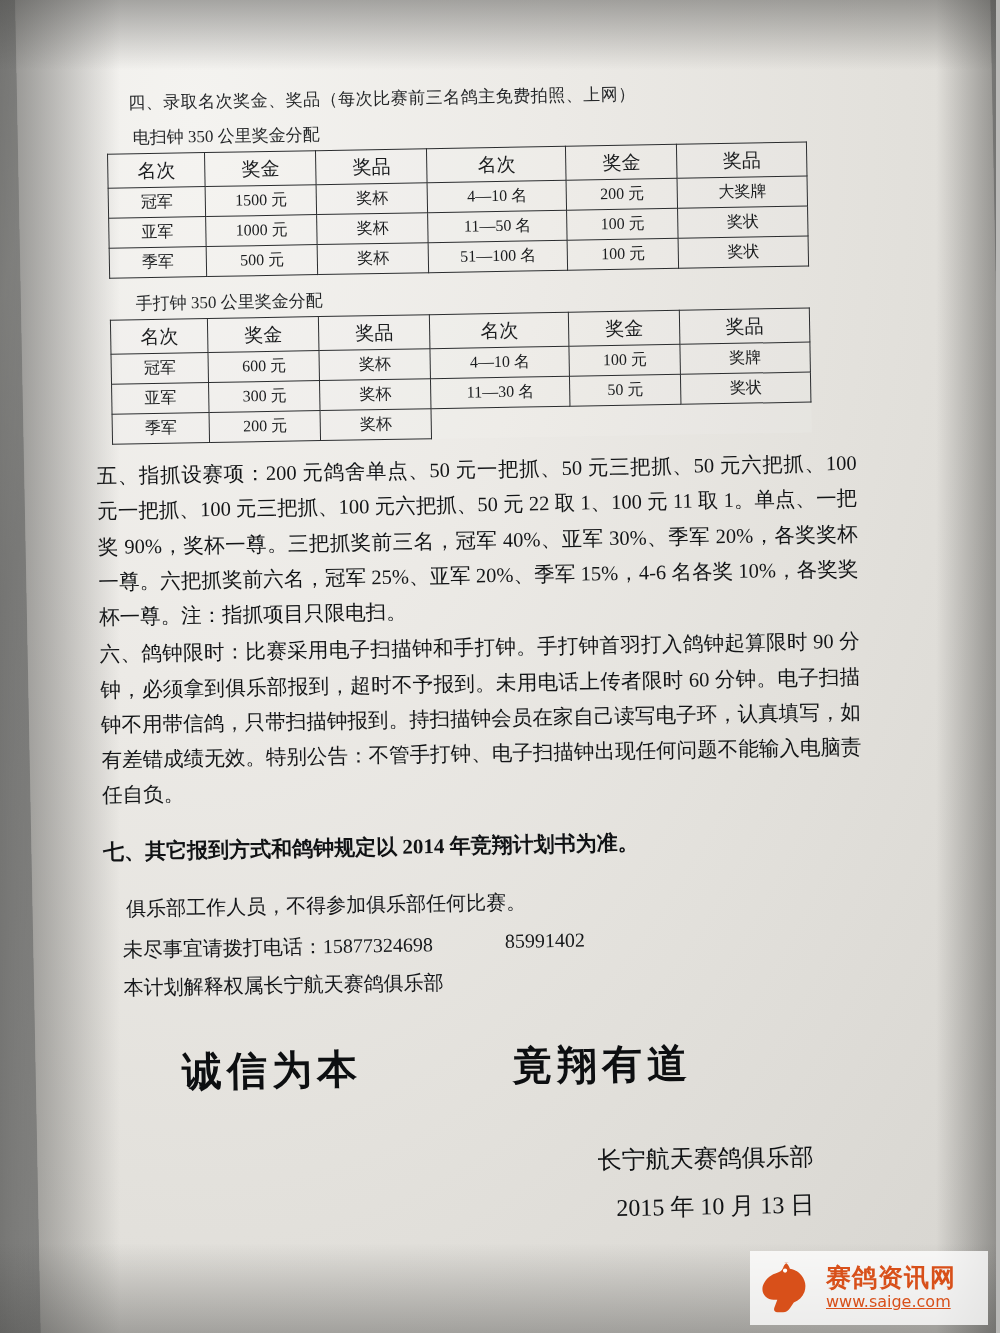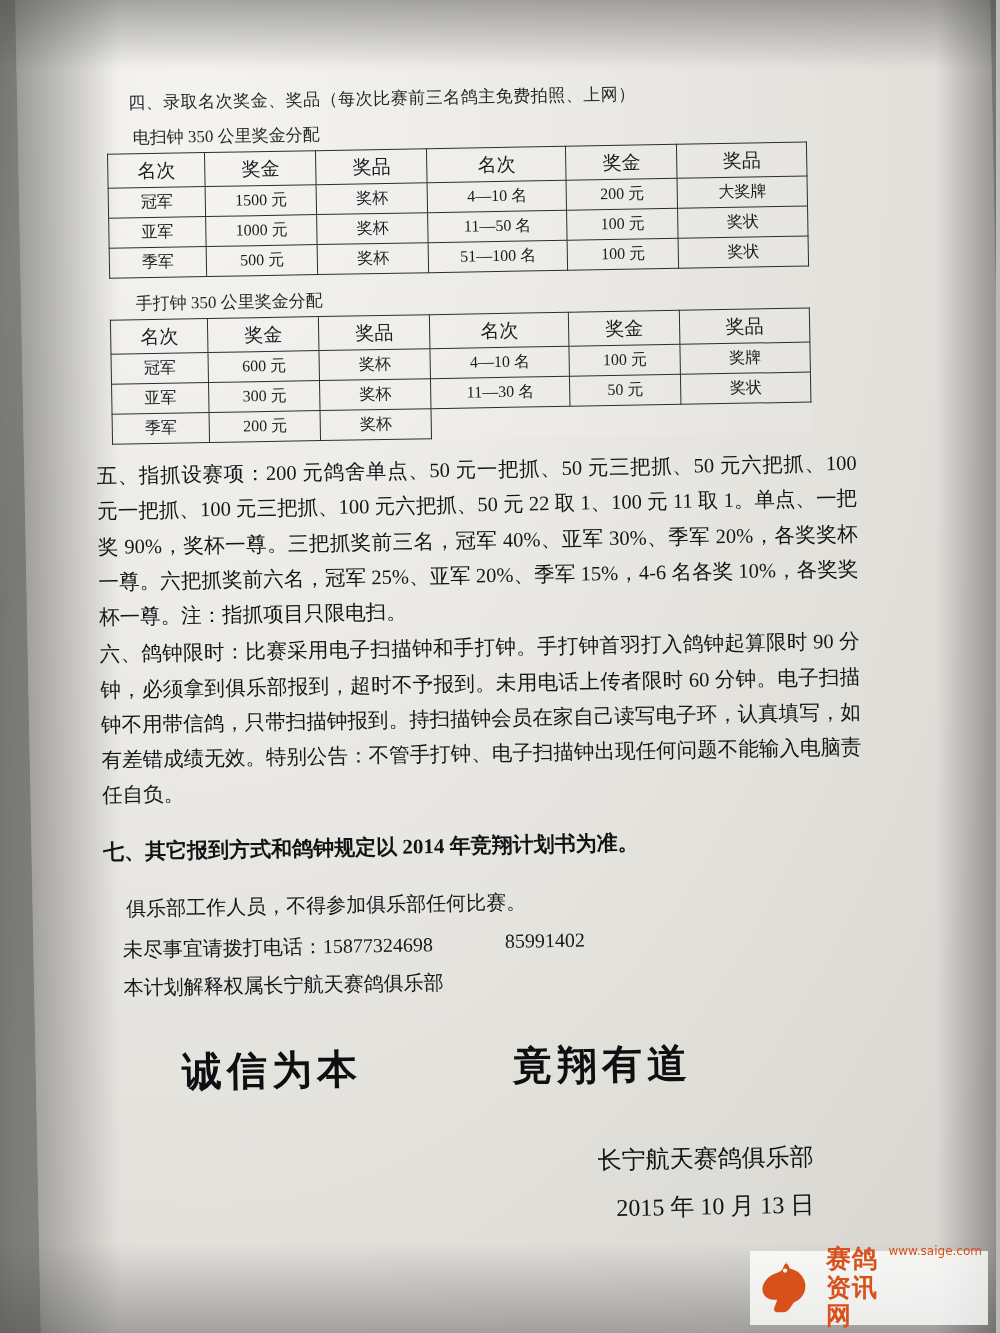--- a/index.html
+++ b/index.html
@@ -166,35 +166,36 @@
     padding: 0 6px;
     box-sizing: border-box;
   }
   #wm .bird {
     width: 62px; height: 62px;
     flex: 0 0 62px;
     position: relative;
   }
   #wm .wmtext {
     display: flex;
-    flex-direction: row;
+    flex-direction: column;
     justify-content: flex-end;
     line-height: 1.15;
   }
   #wm .wm1 {
     font-size: 25px;
     font-weight: bold;
     color: #d8501a;
     font-family: "DejaVu Sans", sans-serif;
     letter-spacing: 1px;
   }
   #wm .wm2 {
-    font-size: 12px;
+    font-size: 16px;
     color: #d8501a;
     font-family: "DejaVu Sans", sans-serif;
+    text-decoration: underline;
   }
 </style>
 </head>
 <body>
 
 <div id="page">
   <div id="sheet"></div>
 
   <div id="content">
     <div class="doc">

